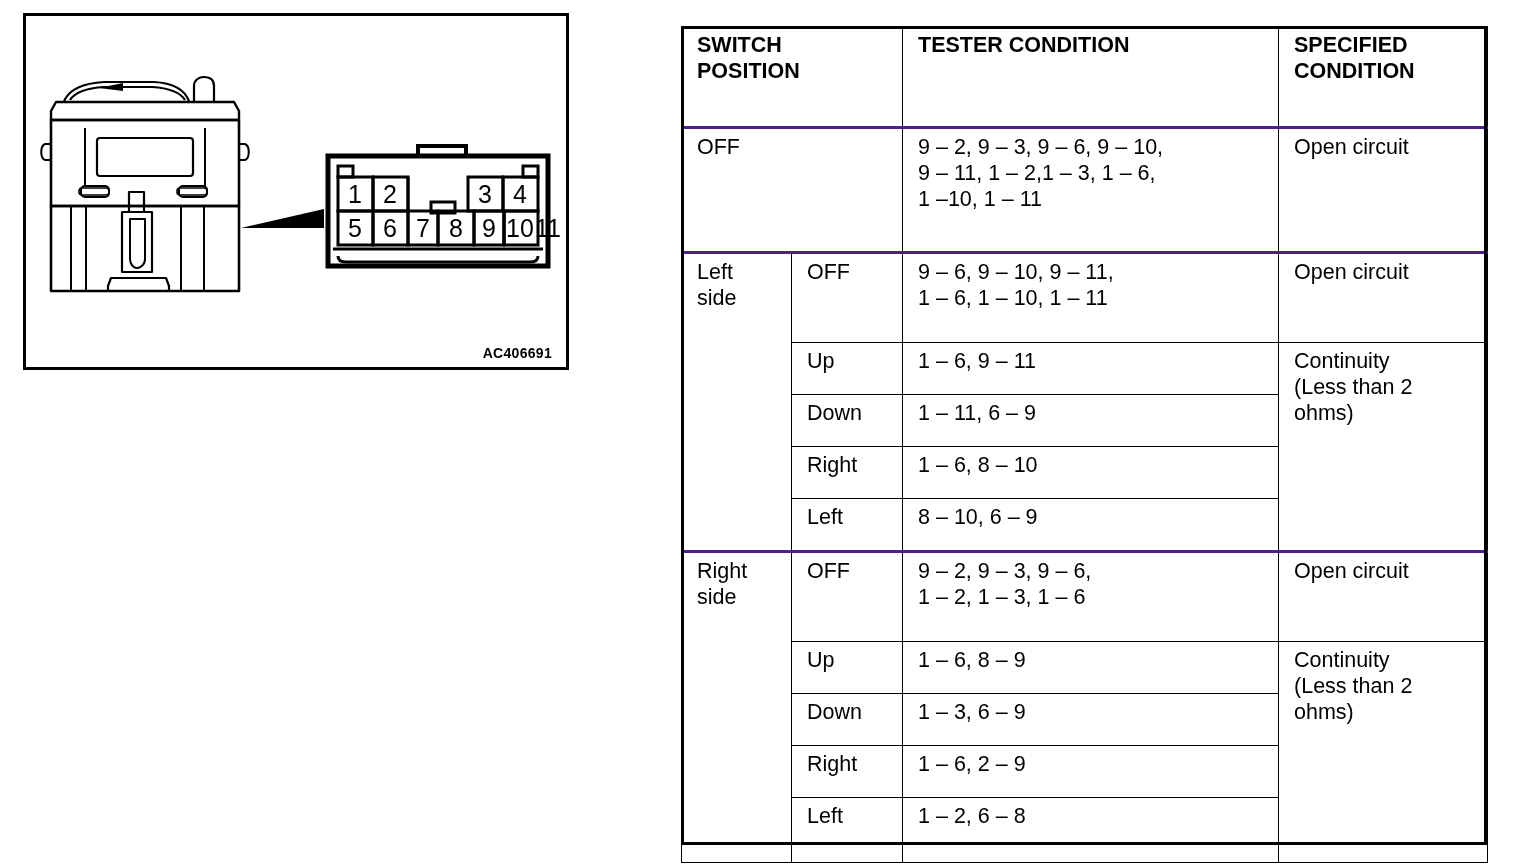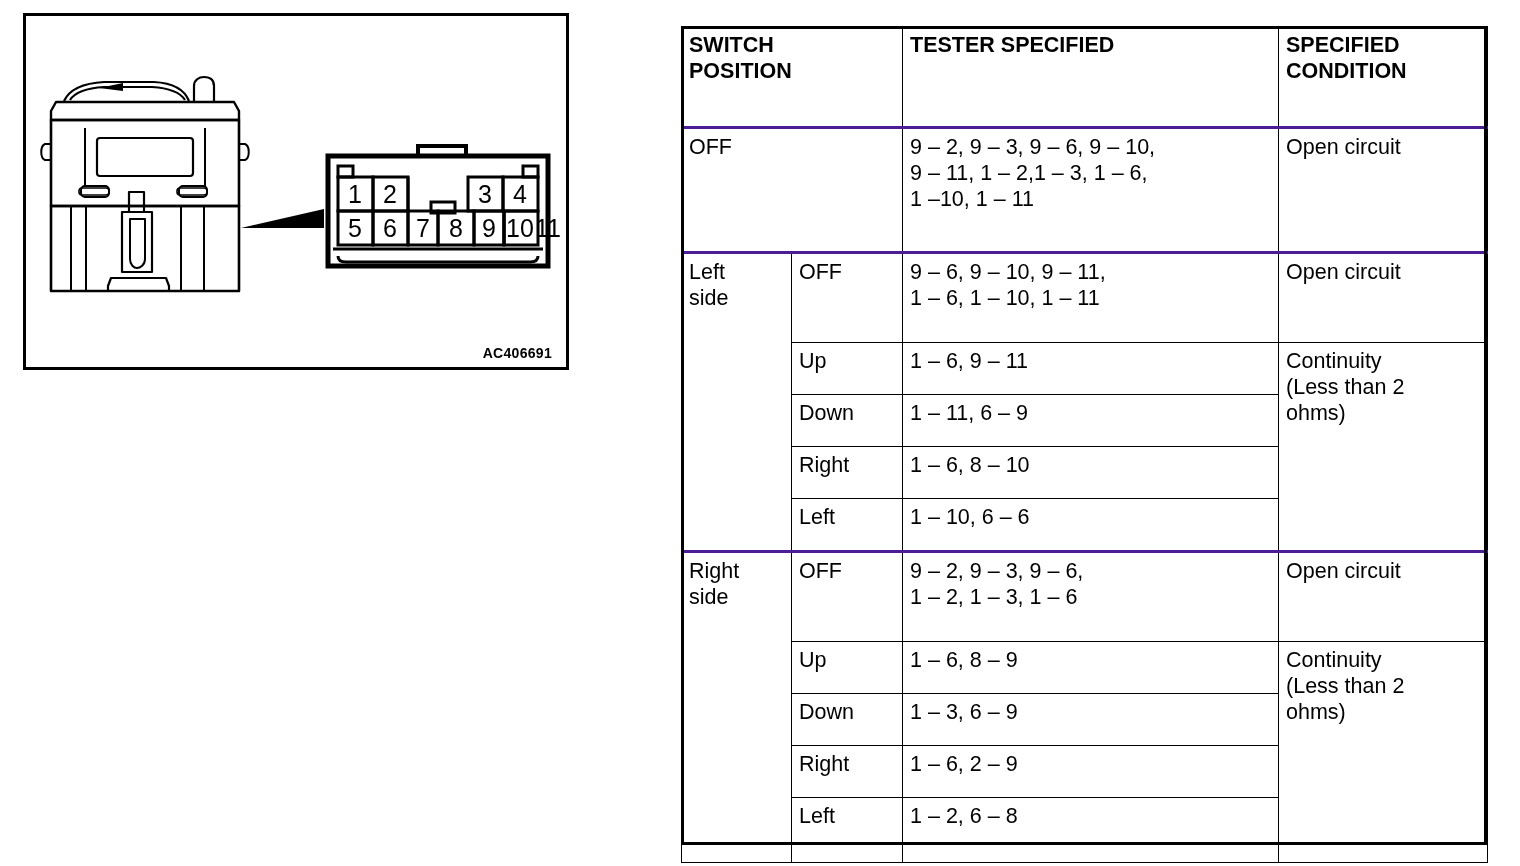--- a/index.html
+++ b/index.html
@@ -46,21 +46,21 @@
     position: absolute;
     left: 681px;
     top: 26px;
     width: 806px;
     border-collapse: collapse;
     table-layout: fixed;
   }
   .spec-table td, .spec-table th {
     border: 1px solid #000;
     vertical-align: top;
-    padding: 5px 7px 4px 7px;
+    padding: 5px 7px 4px 15px;
     font-size: 21.5px;
     line-height: 1.21;
     font-weight: normal;
     text-align: left;
     background: #fff;
   }
   .spec-table th {
     font-weight: bold;
     font-size: 21.5px;
     line-height: 1.22;
@@ -201,21 +201,21 @@
   <colgroup>
     <col class="col-a">
       <col class="col-b">
       <col class="col-c">
       <col class="col-d">
   </colgroup>
   <thead>
     <tr class="h-row">
       <th colspan="2" class="cell-text">SWITCH
 POSITION</th>
-      <th class="cell-text">TESTER SPECIFIED</th>
+      <th class="cell-text">TESTER CONDITION</th>
       <th class="cell-text">SPECIFIED
 CONDITION</th>
     </tr>
   </thead>
   <tbody>
 
     <tr class="grp-top">
       <td colspan="2" class="cell-text" style="height:113px">OFF</td>
       <td class="cell-text">9 – 2, 9 – 3, 9 – 6, 9 – 10,
 9 – 11, 1 – 2,1 – 3, 1 – 6,
@@ -241,21 +241,21 @@
     <tr>
       <td class="cell-text" style="height:42px">Down</td>
       <td class="cell-text">1 – 11, 6 – 9</td>
     </tr>
     <tr>
       <td class="cell-text" style="height:42px">Right</td>
       <td class="cell-text">1 – 6, 8 – 10</td>
     </tr>
     <tr>
       <td class="cell-text" style="height:42px">Left</td>
-      <td class="cell-text">1 – 10, 6 – 6</td>
+      <td class="cell-text">8 – 10, 6 – 9</td>
     </tr>
 
     <tr class="grp-top">
       <td rowspan="5" class="cell-text">Right
 side</td>
       <td class="cell-text" style="height:79px">OFF</td>
       <td class="cell-text">9 – 2, 9 – 3, 9 – 6,
 1 – 2, 1 – 3, 1 – 6</td>
       <td class="cell-text">Open circuit</td>
     </tr>

